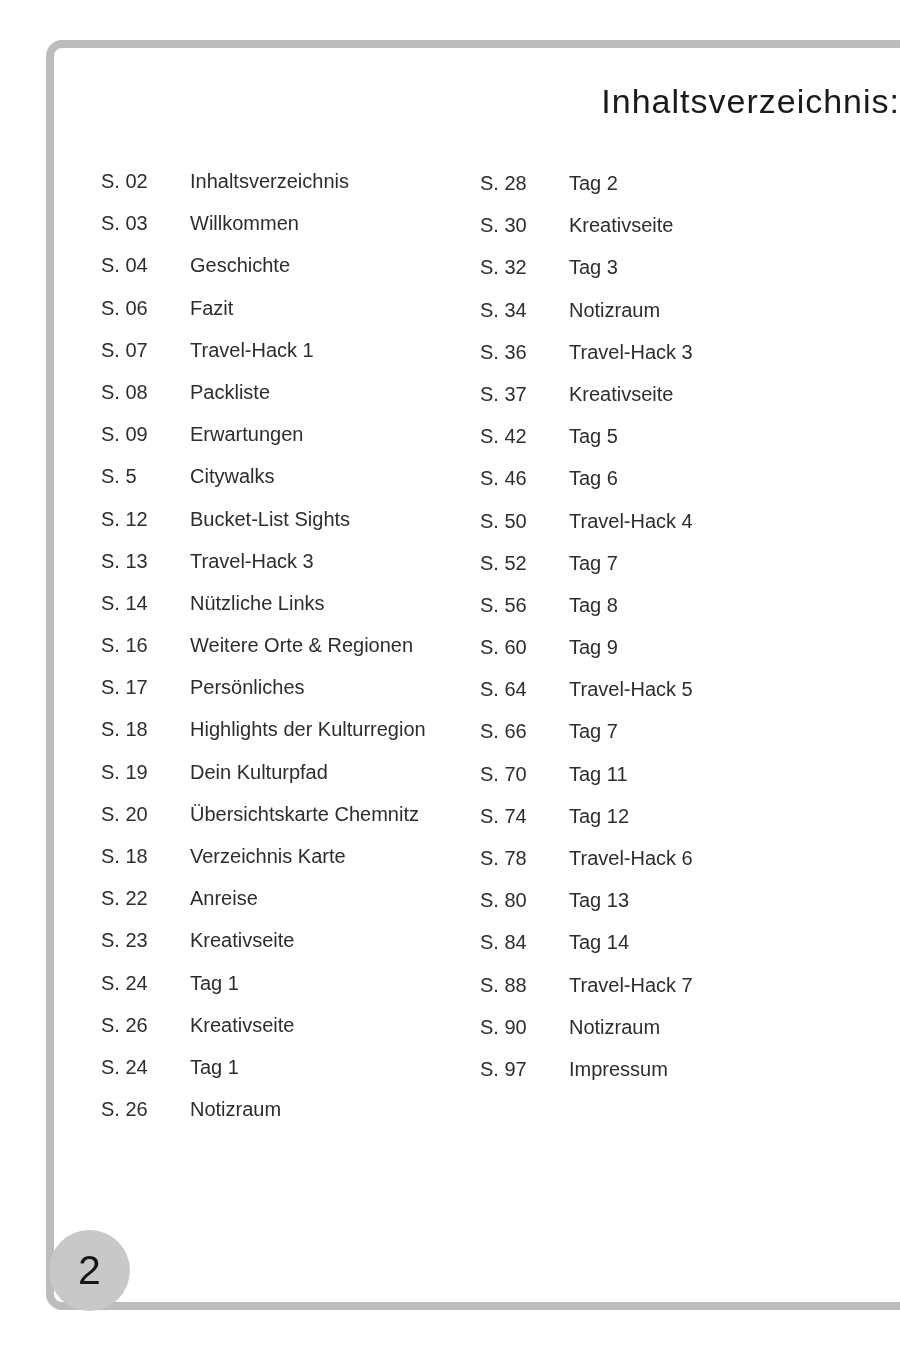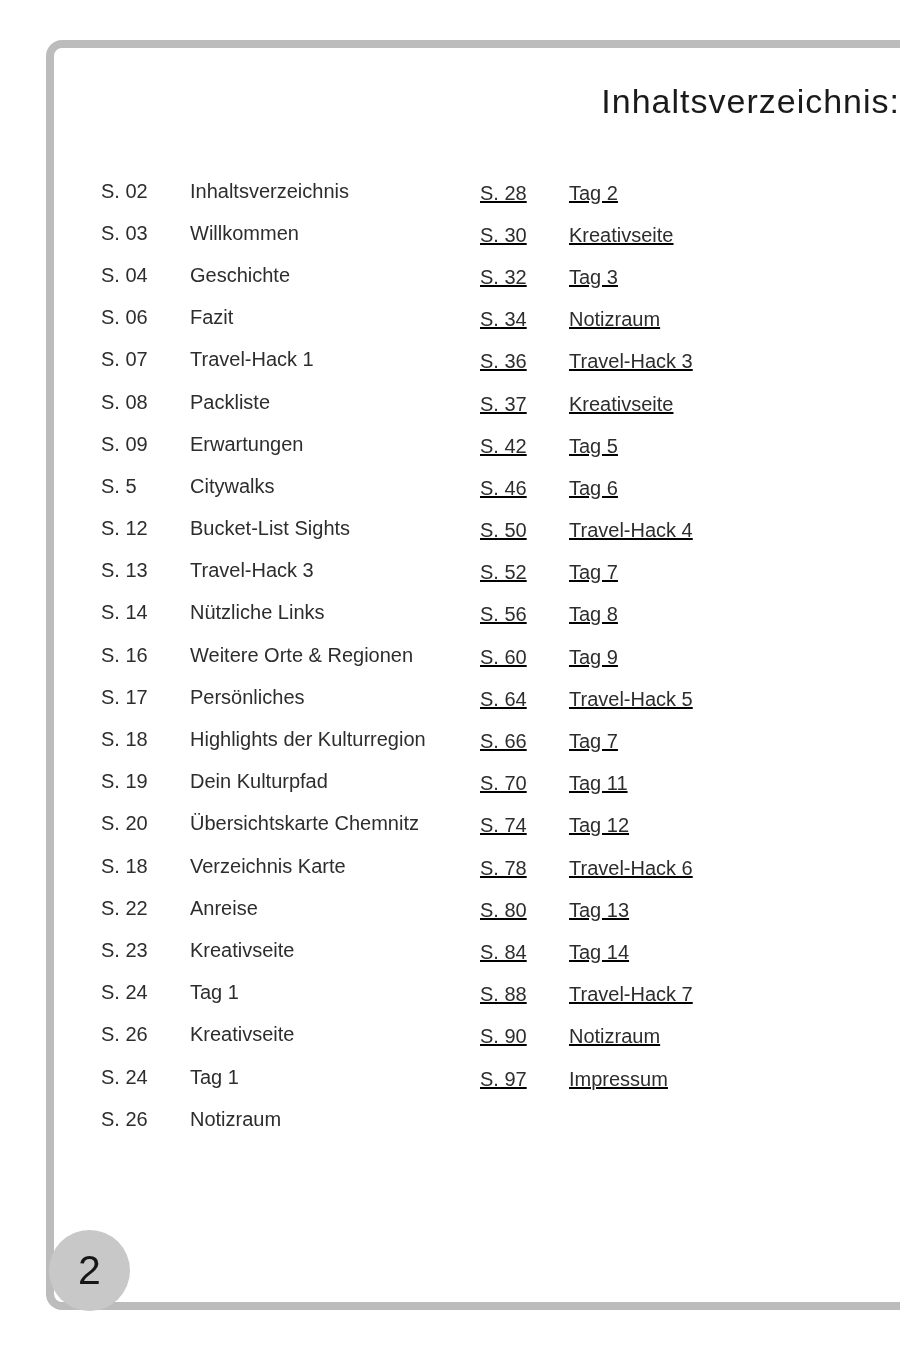--- a/index.html
+++ b/index.html
@@ -38,25 +38,24 @@
     font-weight: 500;
     letter-spacing: 1px;
     color: var(--title-color);
   }
   .toc-col {
     position: absolute;
     display: flex;
     flex-direction: column;
   }
   .toc-col-left  { left: 101px; top: 170px; }
-  .toc-col-right { left: 480px; top: 172px; text-decoration: underline; }
+  .toc-col-right { left: 480px; top: 172px; }
   .toc-row {
     height: 42.2px;
     display: flex;
-    align-items: center;
     font-size: 20px;
     color: var(--text);
     white-space: nowrap;
   }
   .toc-page {
     width: 89px;
     flex: 0 0 89px;
   }
   .toc-label { }
   .page-circle {

